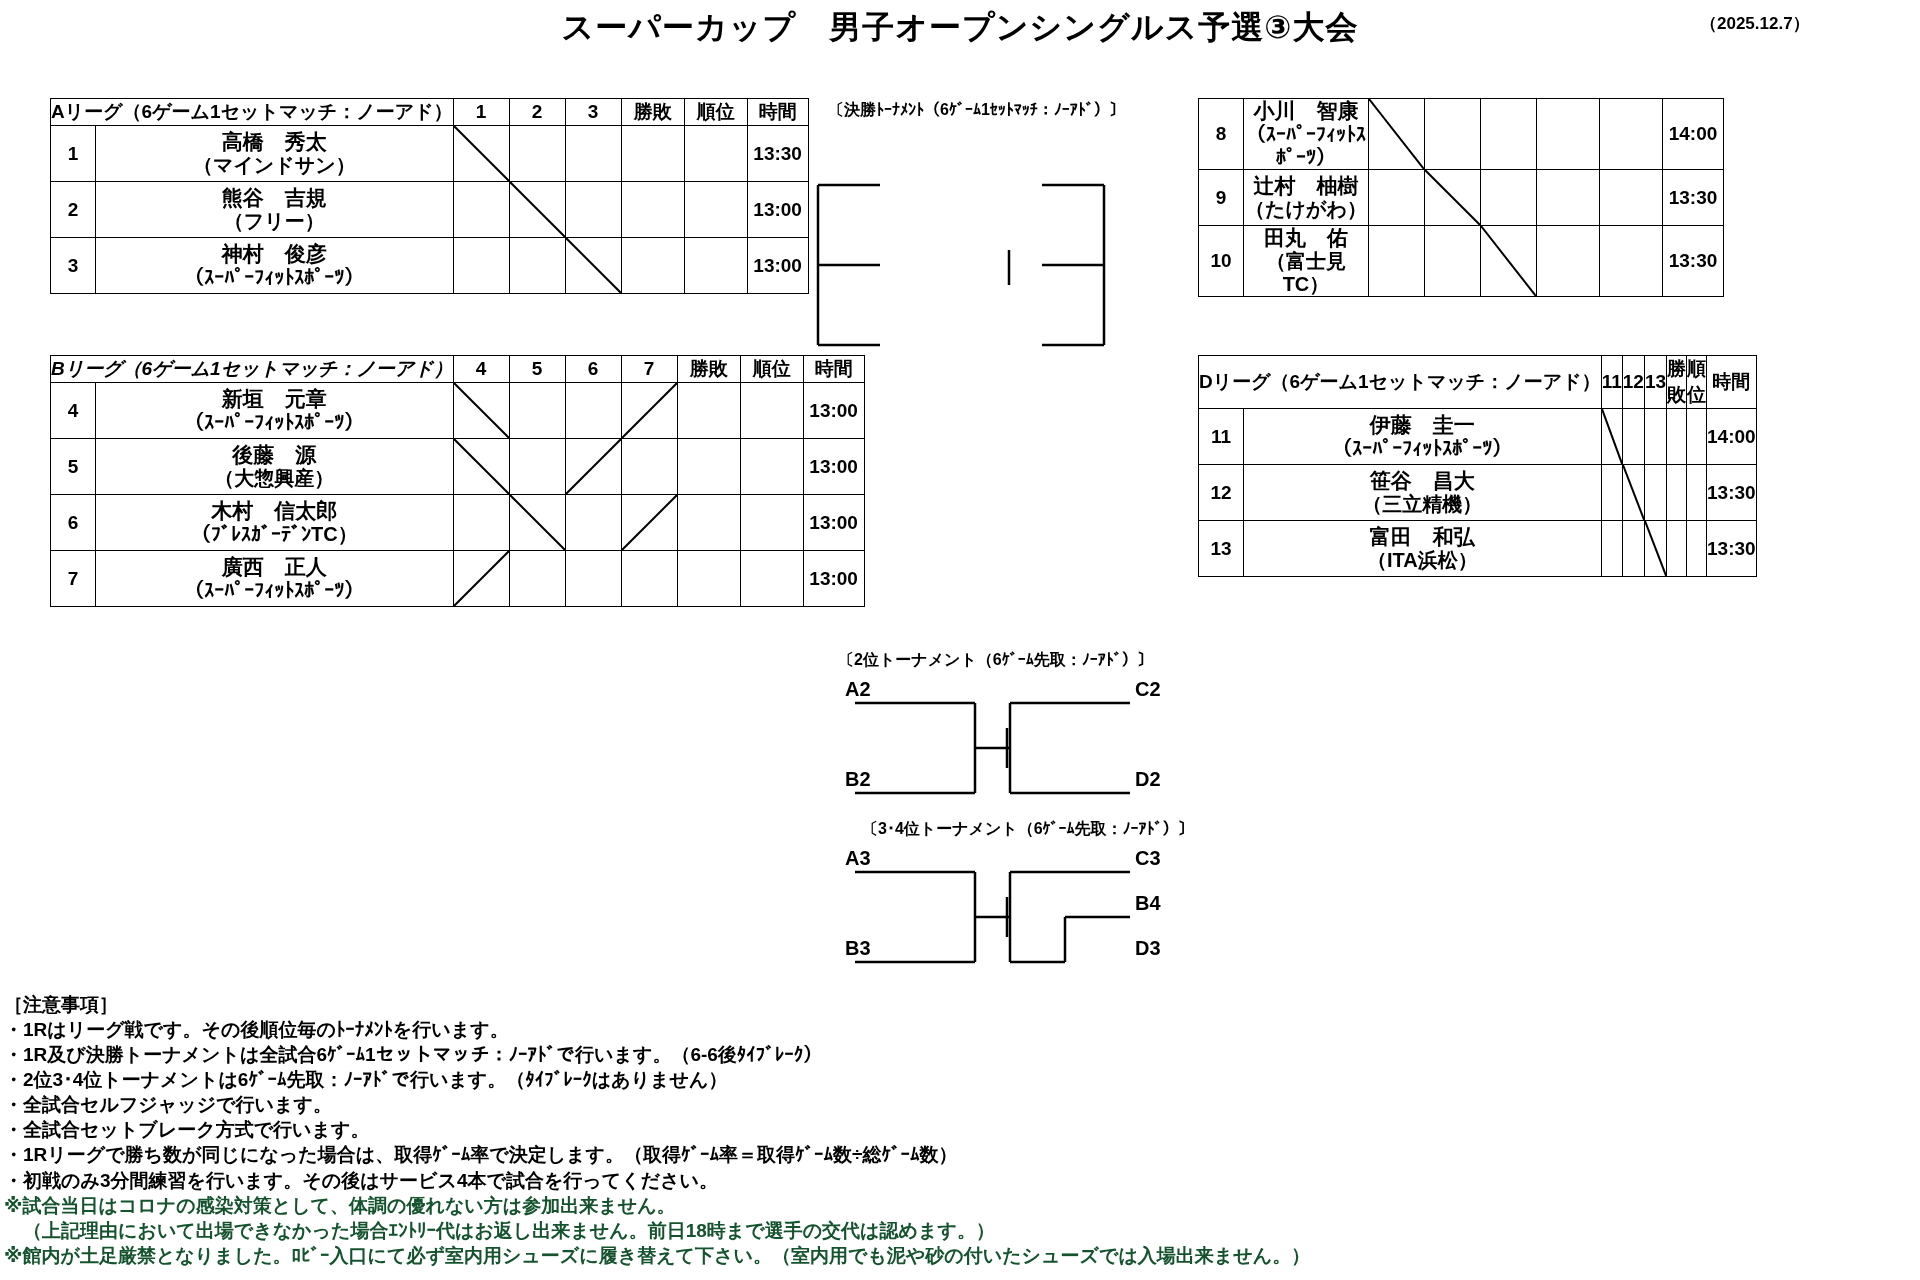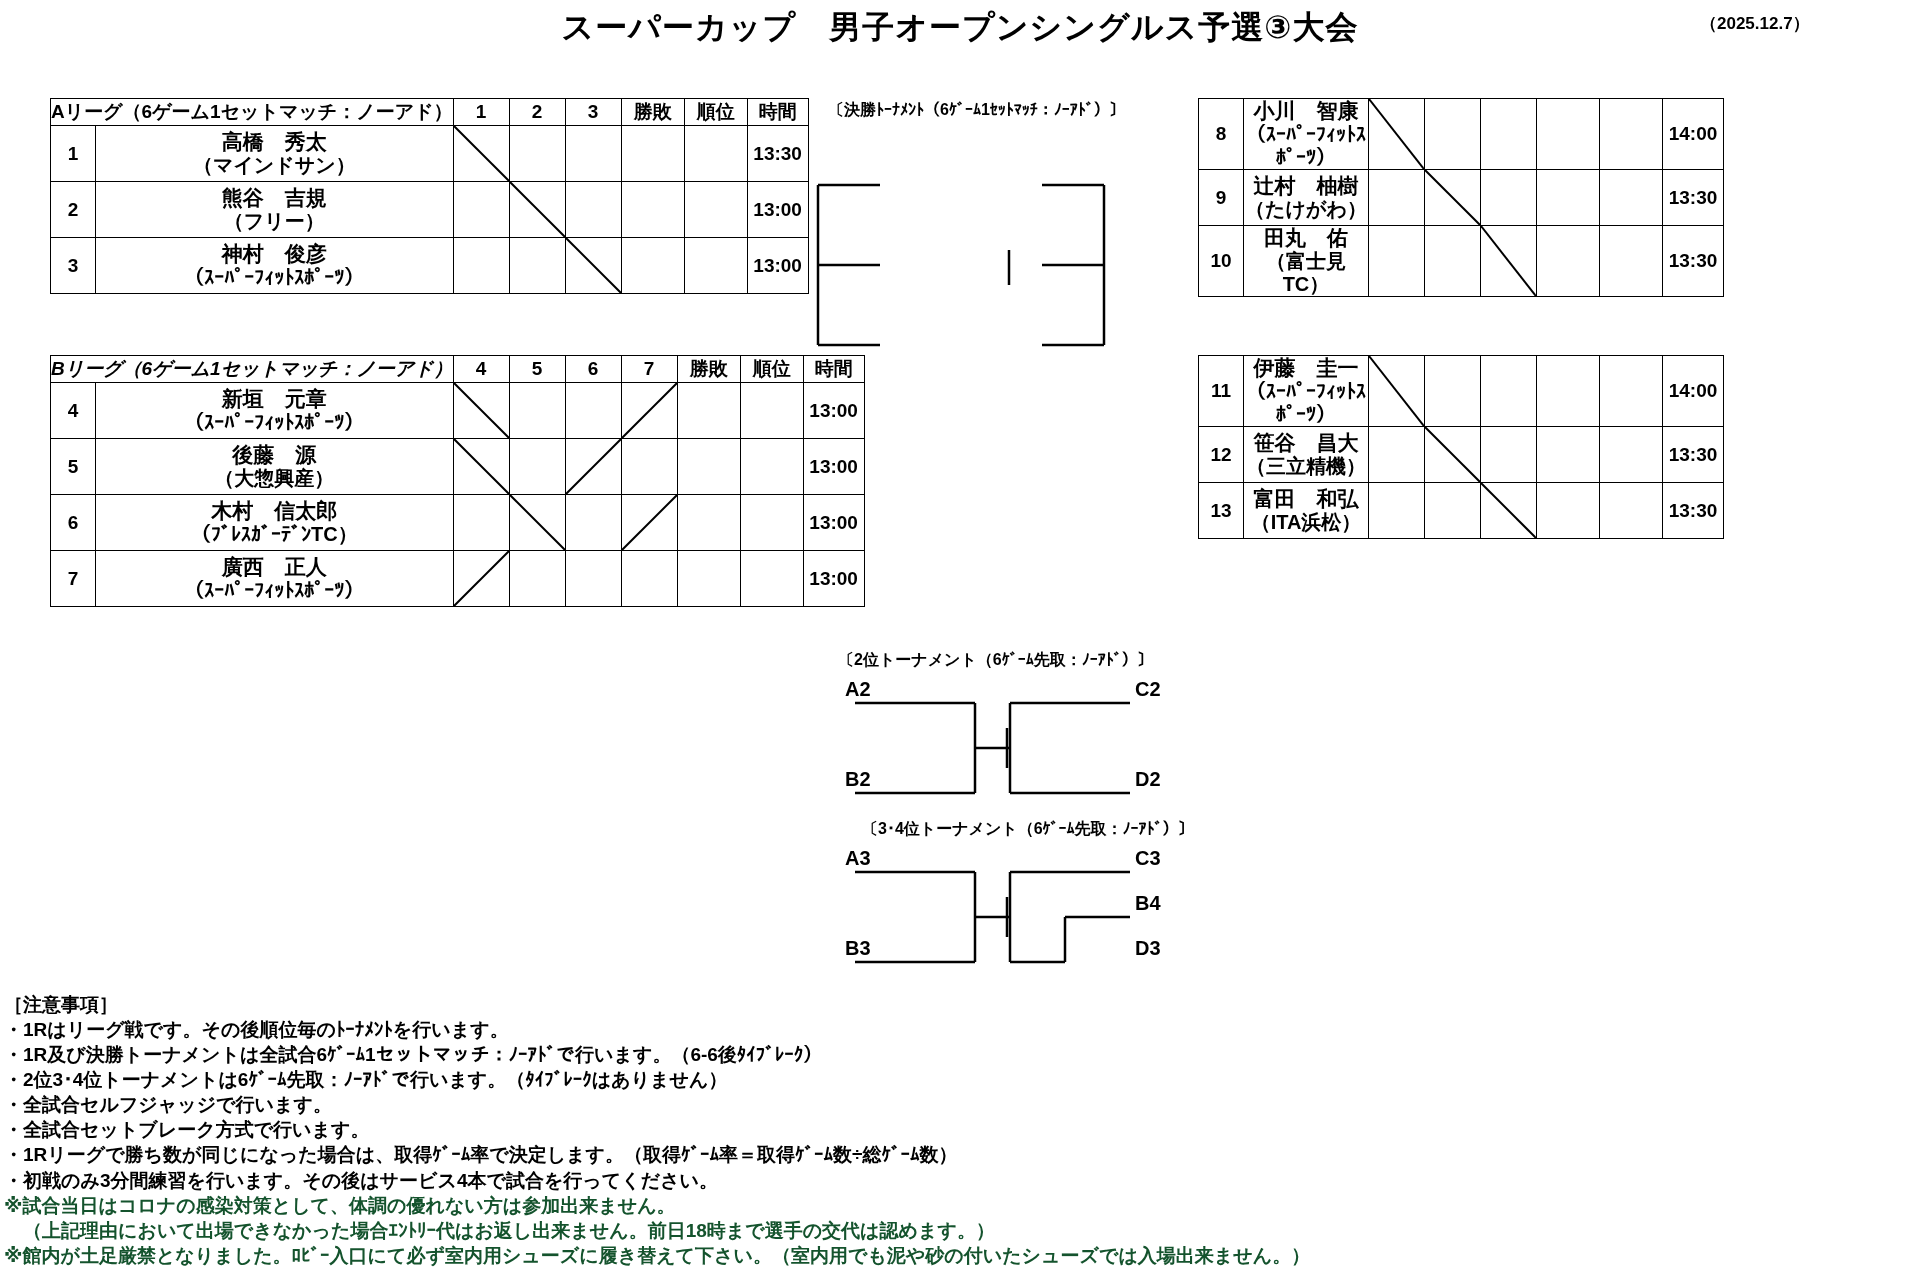--- a/index.html
+++ b/index.html
@@ -374,20 +374,29 @@
       </td>
       <td class="cell-md"></td>
       <td class="cell-md"></td>
       <td class="cell-time">13:30</td>
     </tr>
   </tbody>
     </table>
 
   <table class="league" style="left:1198px;top:355px;">
     <tbody>
+        <tr class="hdr">
+      <td class="hdr-name" colspan="2" style="width:345px;">Dリーグ（6ゲーム1セットマッチ：ノーアド）</td>
+      <td class="cell-sm">11</td>
+      <td class="cell-sm">12</td>
+      <td class="cell-sm">13</td>
+      <td class="cell-md">勝敗</td>
+      <td class="cell-md">順位</td>
+      <td class="cell-time">時間</td>
+    </tr>
     <tr class="player">
       <td class="cell-no">11</td>
       <td class="cell-name">
         <div class="pl-inner">
           <span class="pl-name">伊藤　圭一</span>
           <span class="pl-club">（ｽｰﾊﾟｰﾌｨｯﾄｽﾎﾟｰﾂ）</span>
         </div>
       </td>
       <td class="cell-sm numcell">
         <div class="slash">

